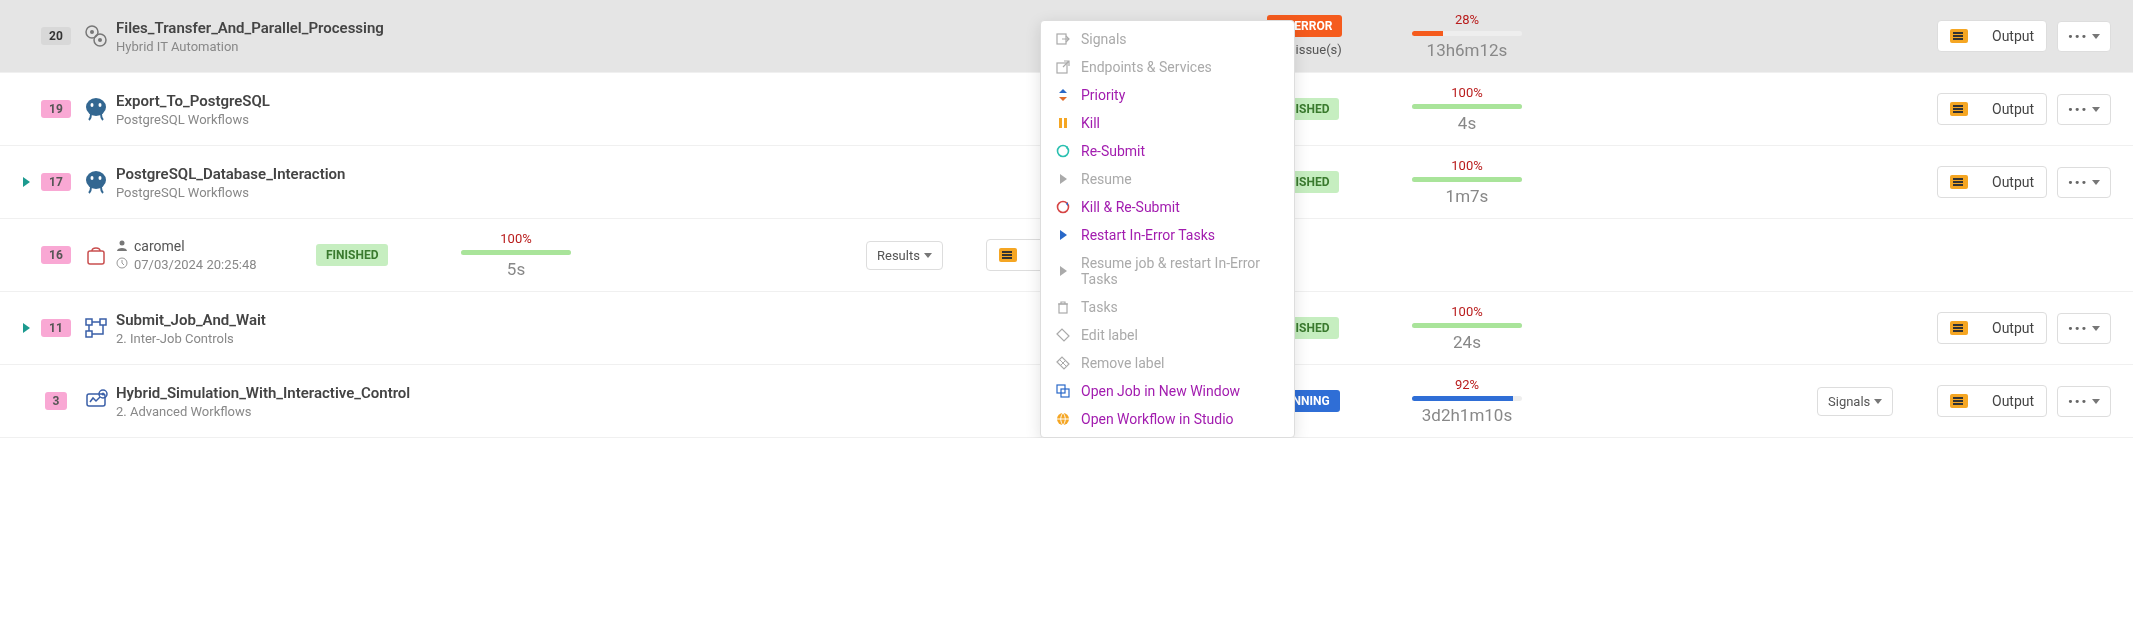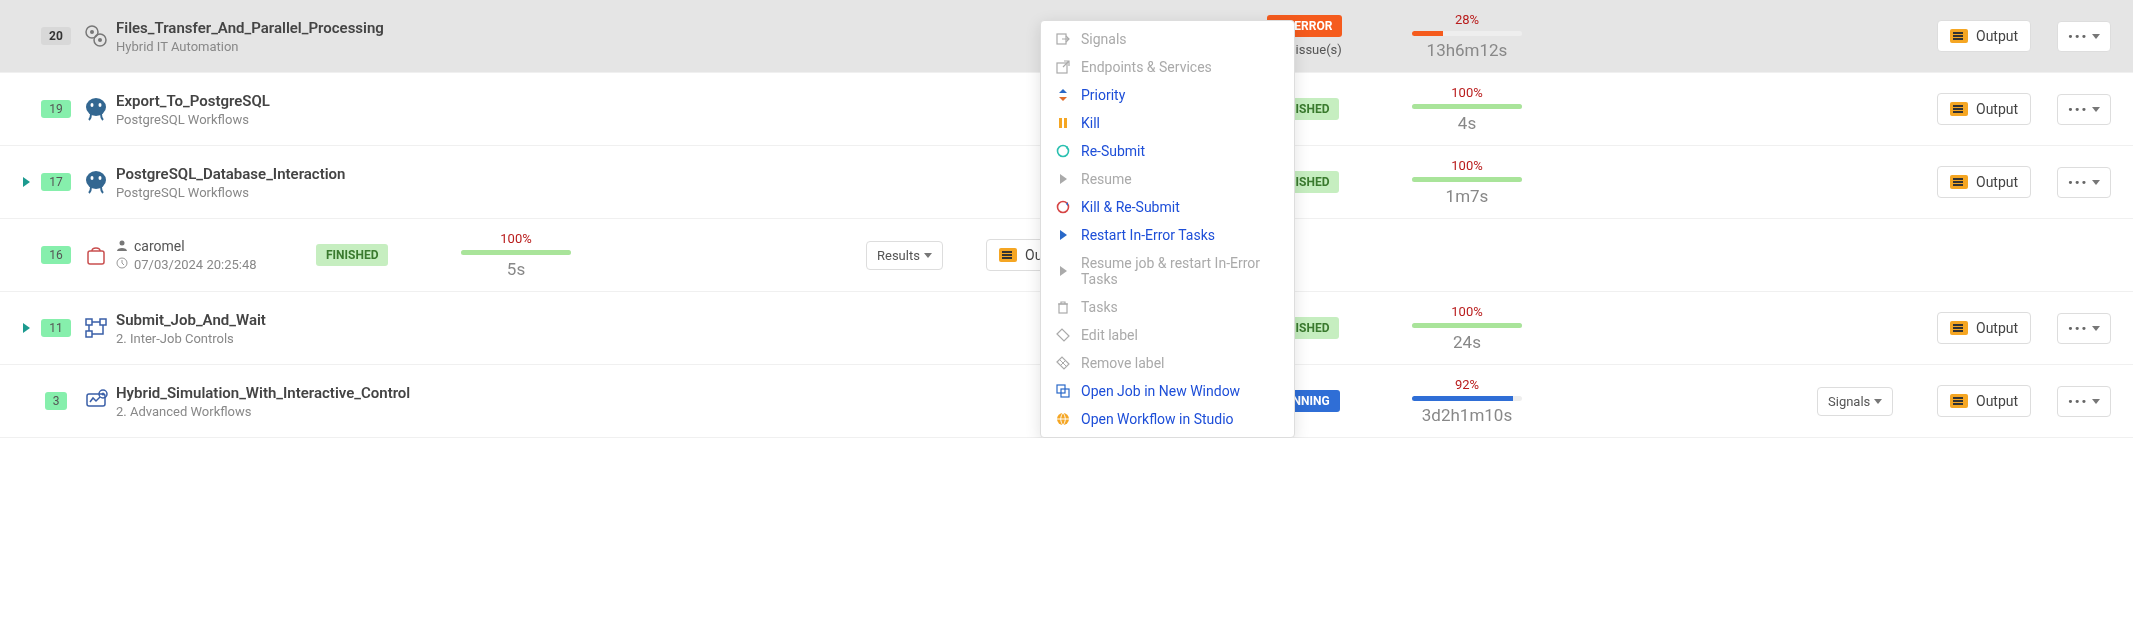--- a/index.html
+++ b/index.html
@@ -2,21 +2,21 @@
 <html><head>
 <meta charset="utf-8">
 <style>
 * { box-sizing: border-box; margin: 0; padding: 0; font-family: -apple-system, BlinkMacSystemFont, "Segoe UI", Roboto, Helvetica, Arial, sans-serif; }
 body { background: #fff; font-size: 14px; color: #333; }
 .table { width: 100%; }
 .row { display: flex; align-items: center; padding: 12px 16px; border-bottom: 1px solid #f0f0f0; position: relative; }
 .row.selected { background: #e5e5e5; }
 .col-expand { width: 20px; display: flex; align-items: center; justify-content: center; }
 .col-num { width: 40px; display: flex; justify-content: center; }
-.num-badge { background: #86efac; color: #555; padding: 2px 8px; border-radius: 3px; font-size: 12px; font-weight: 400; }
+.num-badge { background: #f9a8d4; color: #555; padding: 2px 8px; border-radius: 3px; font-size: 12px; font-weight: 700; }
 .row.selected .num-badge { background: #d8d8d8; color: #333; font-weight: 700; }
 .col-icon { width: 40px; display: flex; align-items: center; justify-content: center; }
 .col-name { flex: 1; min-width: 300px; }
 .job-name { font-weight: 600; color: #444; font-size: 15px; }
 .job-cat { color: #888; font-size: 13px; margin-top: 2px; }
 .col-user { width: 200px; }
 .user-row { display: flex; align-items: center; gap: 6px; color: #555; font-size: 14px; }
 .time-row { display: flex; align-items: center; gap: 6px; color: #888; font-size: 13px; margin-top: 3px; }
 .col-status { width: 110px; display: flex; flex-direction: column; align-items: flex-start; gap: 4px; }
 .status-badge { padding: 4px 10px; border-radius: 3px; font-size: 12px; font-weight: 700; color: #fff; }
@@ -28,31 +28,31 @@
 .progress-pct { color: #b91c1c; font-size: 13px; }
 .progress-bar { height: 5px; background: #eee; border-radius: 3px; margin: 4px auto; width: 110px; position: relative; overflow: hidden; }
 .progress-fill { height: 100%; position: absolute; left: 0; top: 0; }
 .progress-fill.error { background: #f55b1d; }
 .progress-fill.ok { background: #a9e49a; }
 .progress-fill.running { background: #2f6ed6; }
 .progress-time { color: #888; font-size: 17px; }
 .col-extra { width: 120px; }
 .extra-btn { display: inline-flex; align-items: center; gap: 4px; border: 1px solid #ddd; background: #fff; padding: 6px 10px; border-radius: 4px; color: #555; font-size: 13px; cursor: pointer; }
 .col-output { width: 120px; }
-.output-btn { display: inline-flex; align-items: center; gap: 8px; border: 1px solid #ddd; background: #fff; padding: 7px 12px; border-radius: 4px; color: #444; font-size: 14px; cursor: pointer; }
+.output-btn { display: inline-flex; align-items: center; gap: 24px; border: 1px solid #ddd; background: #fff; padding: 7px 12px; border-radius: 4px; color: #444; font-size: 14px; cursor: pointer; }
 .output-icon { width: 18px; height: 14px; background: #f5a623; border-radius: 2px; position: relative; }
 .output-icon::after { content: ""; position: absolute; left: 3px; top: 3px; width: 10px; height: 2px; background: #333; box-shadow: 0 3px 0 #333, 0 6px 0 #333; }
 .col-more { width: 60px; }
 .more-btn { border: 1px solid #ddd; background: #fff; padding: 7px 10px; border-radius: 4px; color: #666; cursor: pointer; display: inline-flex; align-items: center; gap: 4px; }
 .dots { letter-spacing: 2px; font-weight: 700; }
 .caret-down { display: inline-block; width: 0; height: 0; border-left: 4px solid transparent; border-right: 4px solid transparent; border-top: 5px solid #777; }
 .expand-caret { display: inline-block; width: 0; height: 0; border-top: 5px solid transparent; border-bottom: 5px solid transparent; border-left: 7px solid #1c9a8f; }
 .context-menu { position: absolute; top: 20px; left: 1040px; width: 255px; background: #fff; border: 1px solid #ddd; border-radius: 4px; box-shadow: 0 4px 16px rgba(0,0,0,0.12); z-index: 100; padding: 4px 0; }
 .menu-item { display: flex; align-items: center; gap: 10px; padding: 6px 14px; font-size: 14px; cursor: pointer; }
-.menu-item.enabled { color: #1d4ed8; text-align: center; }
+.menu-item.enabled { color: #a21caf; text-align: center; }
 .menu-item.disabled { color: #aaa; cursor: default; }
 .menu-icon { width: 16px; height: 16px; display: flex; align-items: center; justify-content: center; flex-shrink: 0; }
 .wrapper { position: relative; }
 .muted-icon { color: #888; }
 .warn-icon { color: #e69b0f; }
 </style>
 </head>
 <body>
 
 <div class="wrapper">

